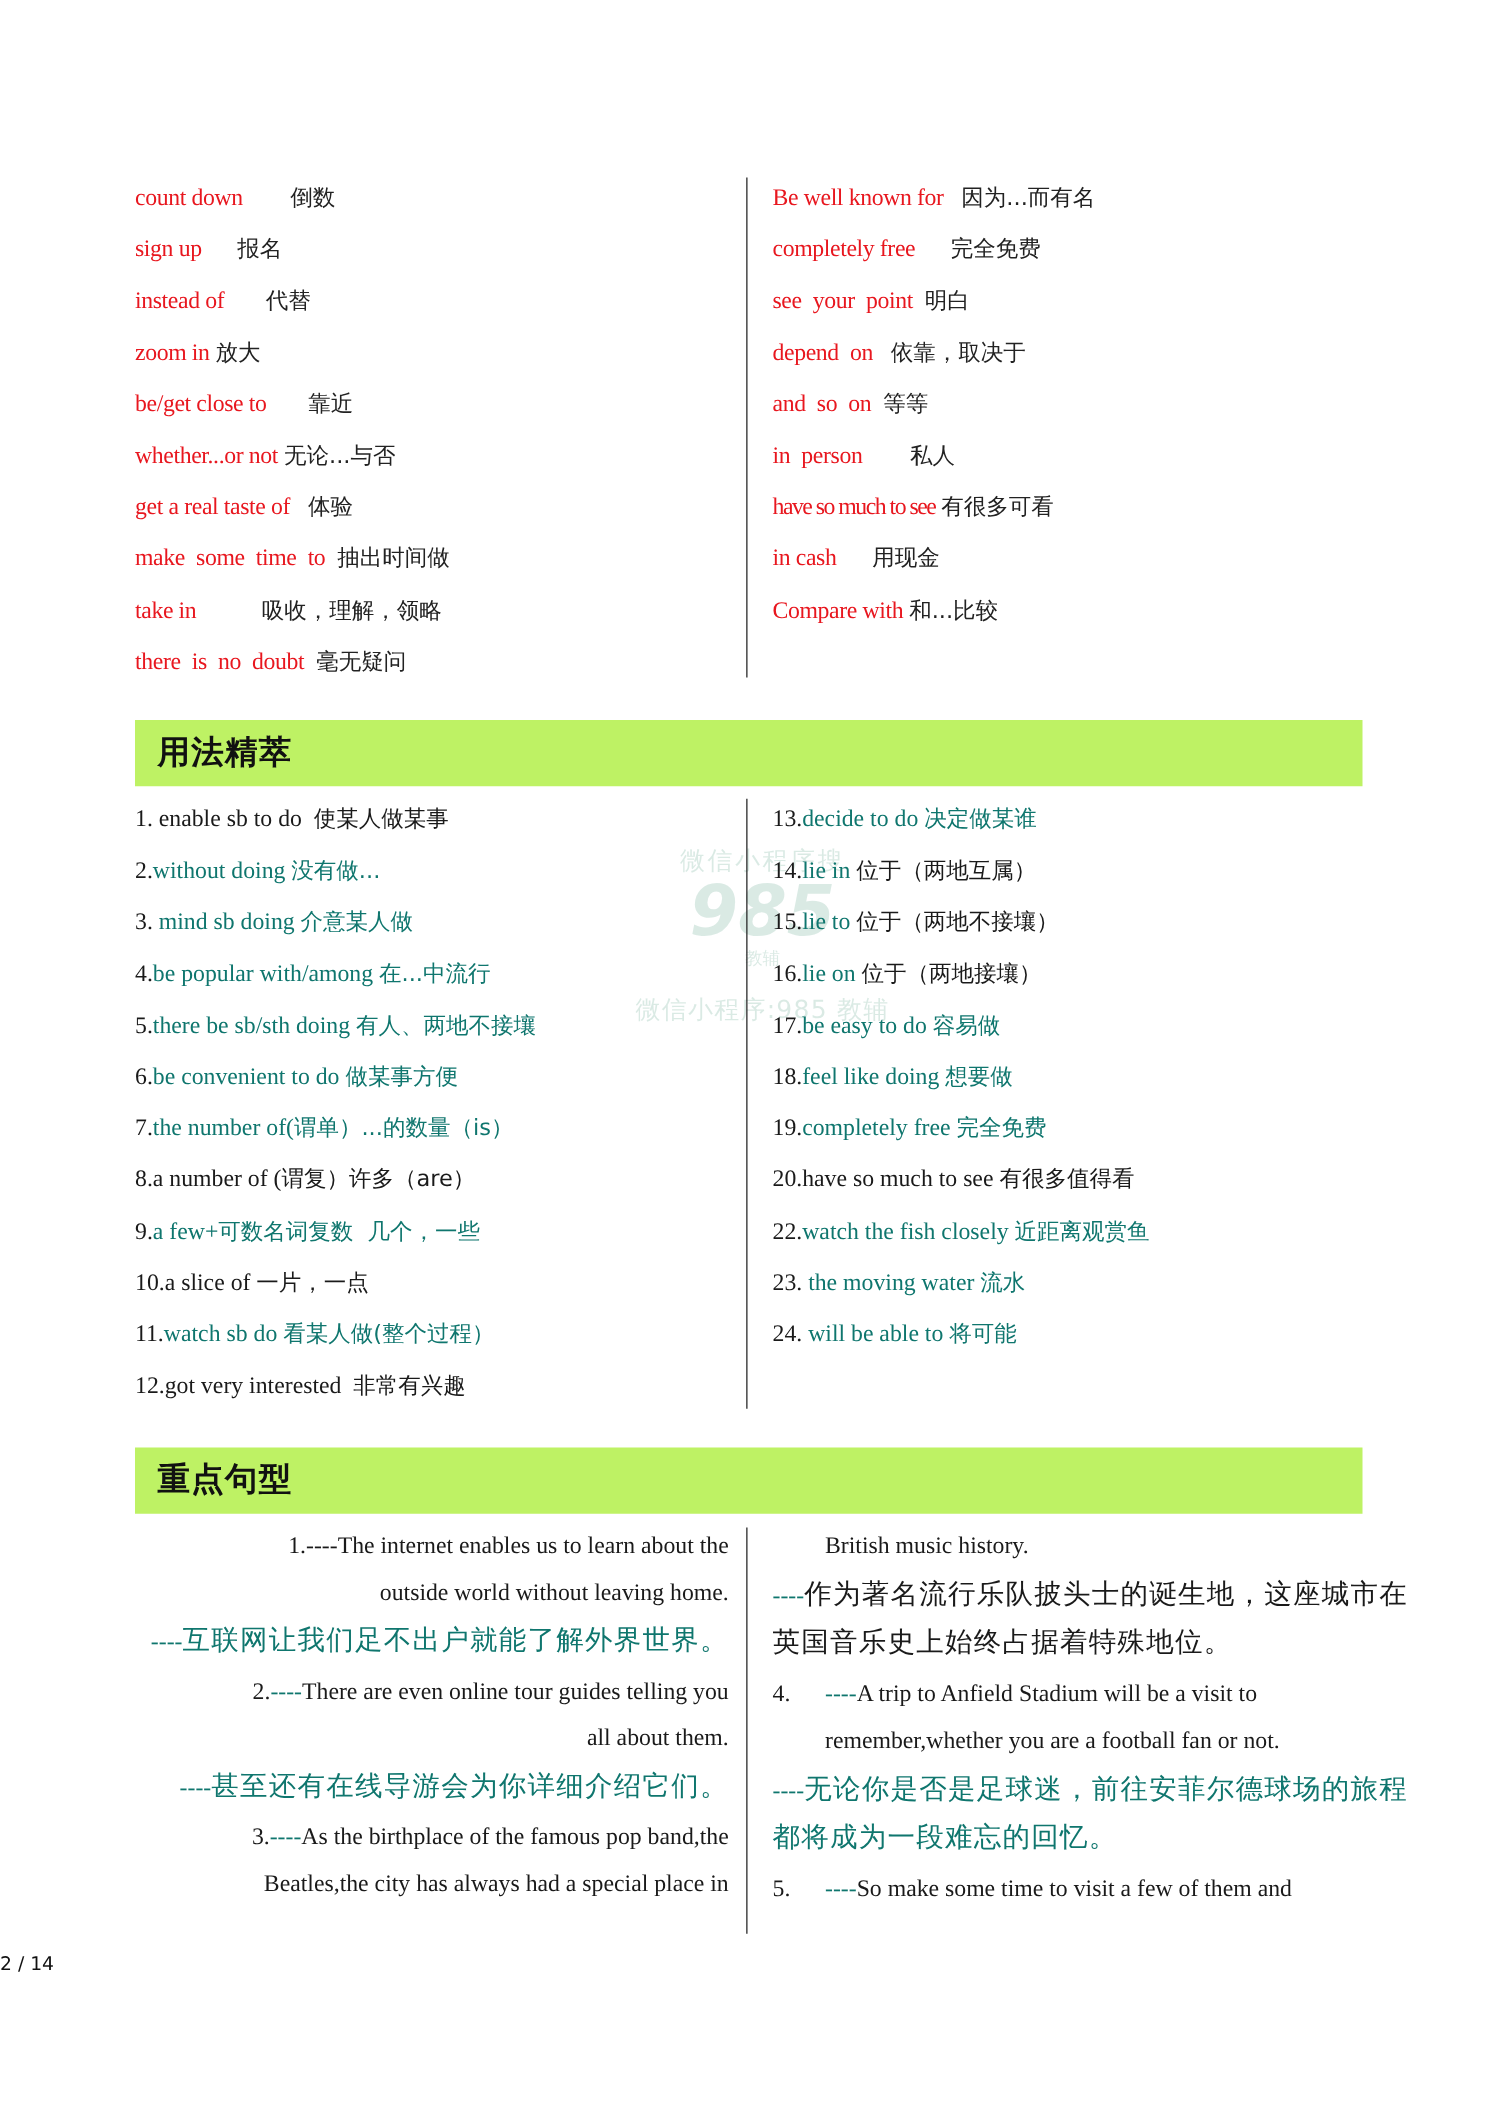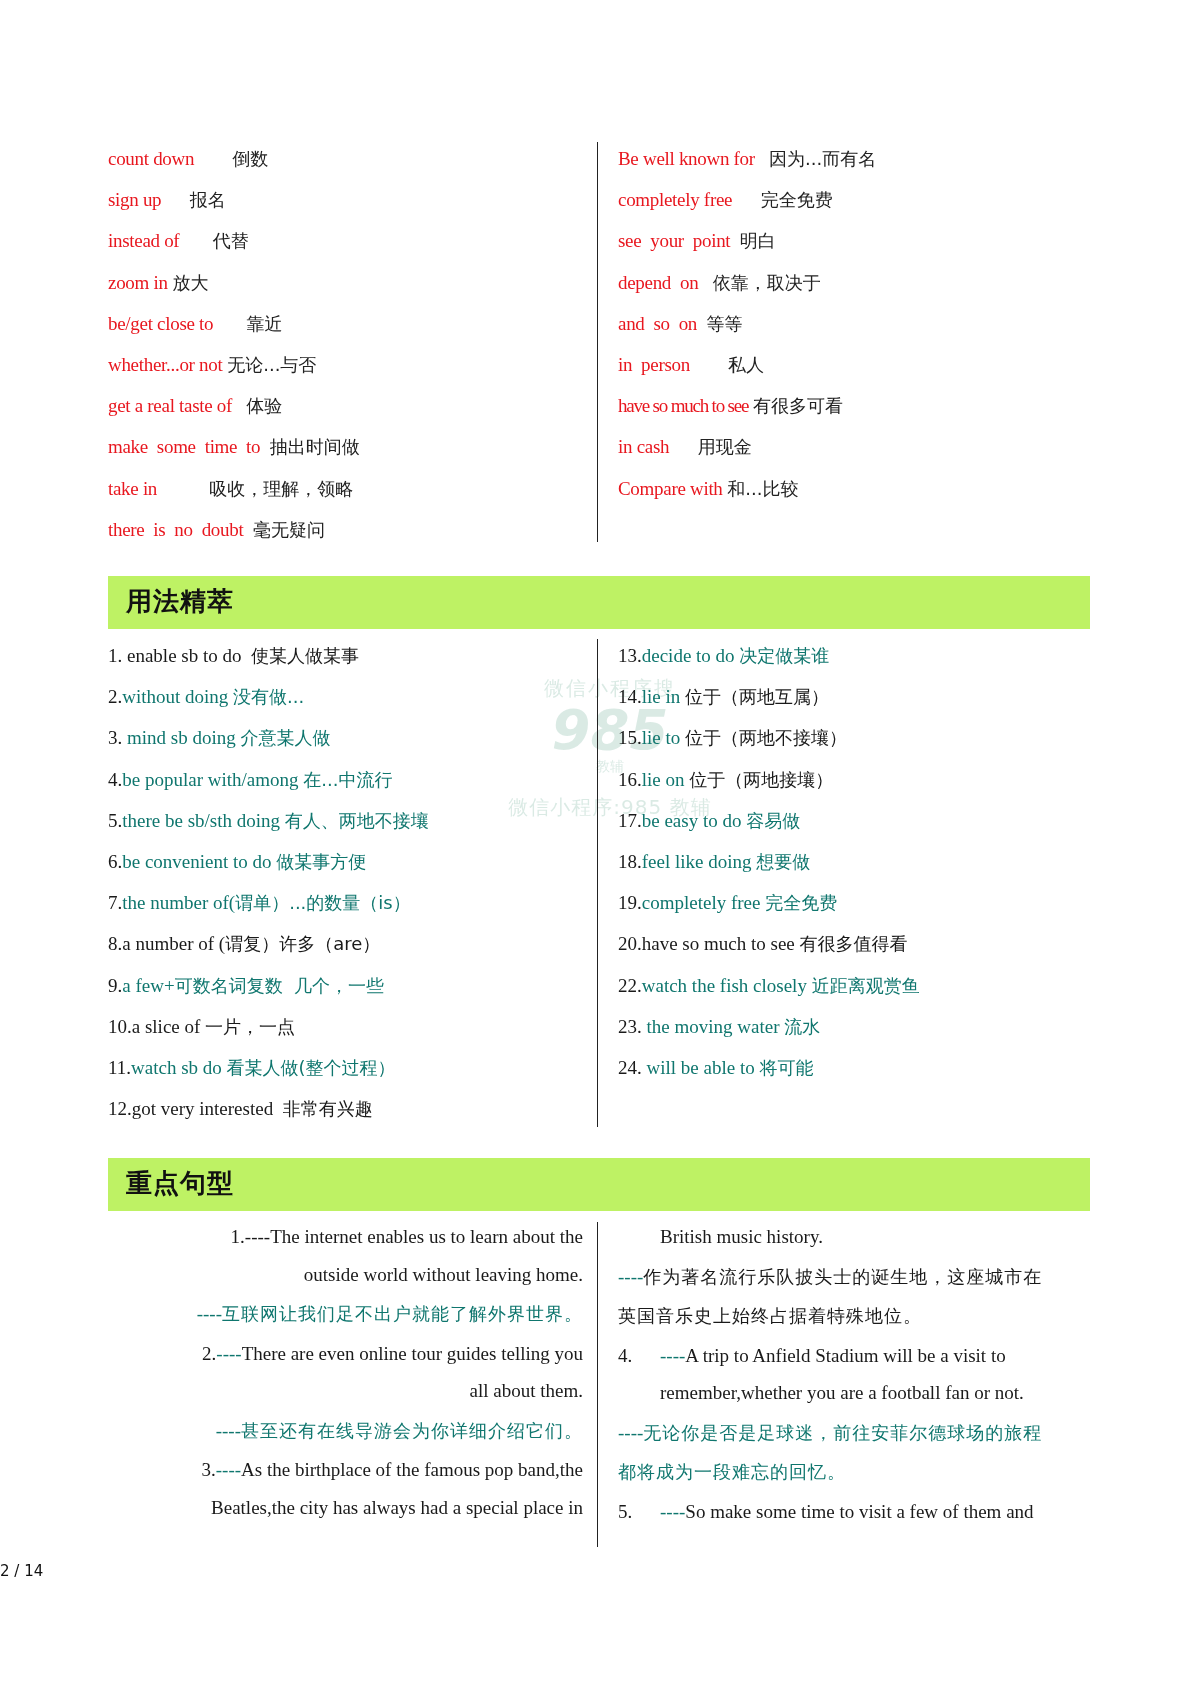--- a/index.html
+++ b/index.html
@@ -36,21 +36,21 @@
 
   
   .sent { position: absolute; top: 1220px; left: 108px; width: 985px; height: 330px; }
   .scol { position: absolute; top: 0; }
   .scol.left { left: 0; width: 475px; text-align: right; }
   .scol.right { left: 510px; width: 475px; }
   .sdivider { position: absolute; left: 489px; top: 2px; width: 1px; height: 325px; background: #222; }
   .sline { height: 37.5px; line-height: 34px; font-size: 19px; white-space: nowrap; position: relative; }
   .sline .n { display: inline-block; width: 42px; }
   .sline.indent { padding-left: 42px; }
-  .sline .zh { font-family: Liberation Sans, sans-serif; font-size: 18px; letter-spacing: 1px; }
+  .sline .zh { font-family: Liberation Mono, monospace; font-size: 22px; letter-spacing: 1px; }
   .sline.gap { margin-top: 2px; }
 
   
   .watermark { position: absolute; left: 480px; top: 675px; width: 260px; height: 160px; opacity: 0.18;
                color: #3a8f70; text-align: center; font-family: "DejaVu Sans", sans-serif; pointer-events: none; }
   .watermark .wm1 { font-size: 20px; letter-spacing: 2px; }
   .watermark .wm2 { font-size: 56px; font-weight: bold; line-height: 56px; font-style: italic; }
   .watermark .wm3 { font-size: 14px; }
   .watermark .wm4 { font-size: 20px; margin-top: 18px; letter-spacing: 1px; }
 

